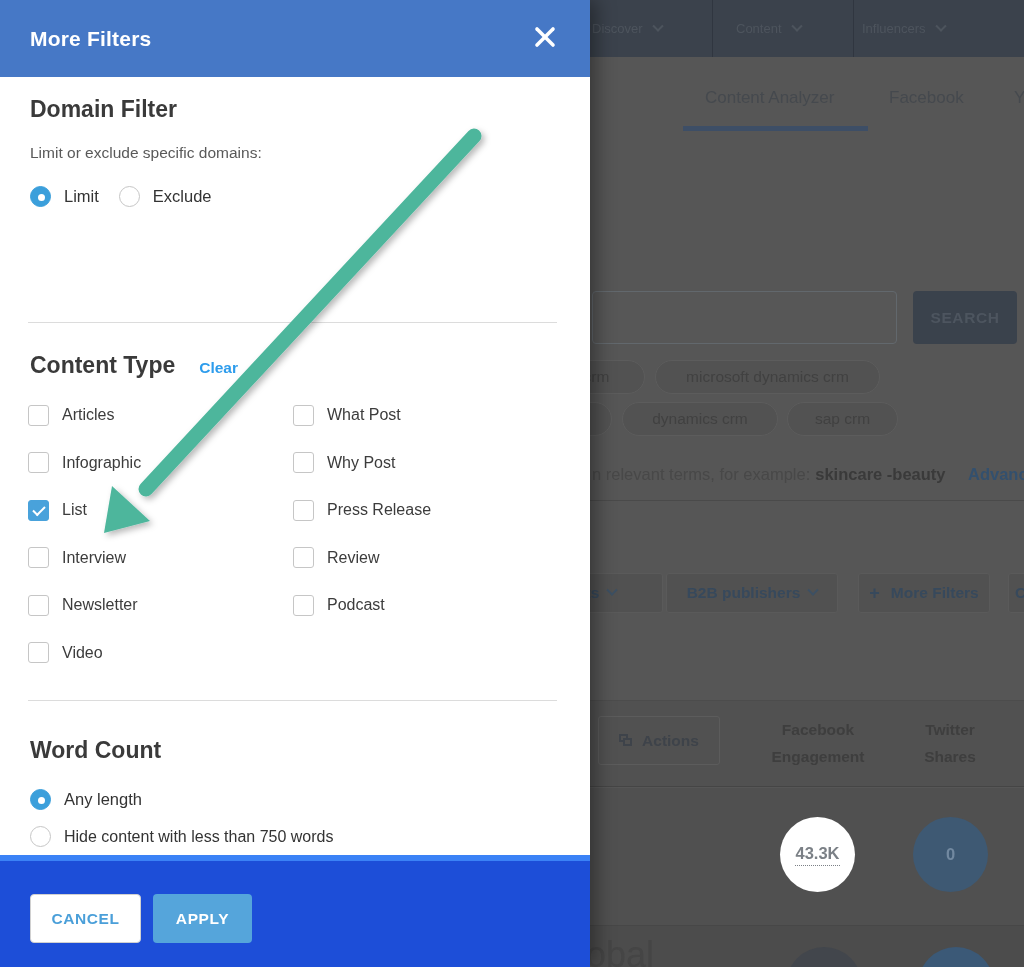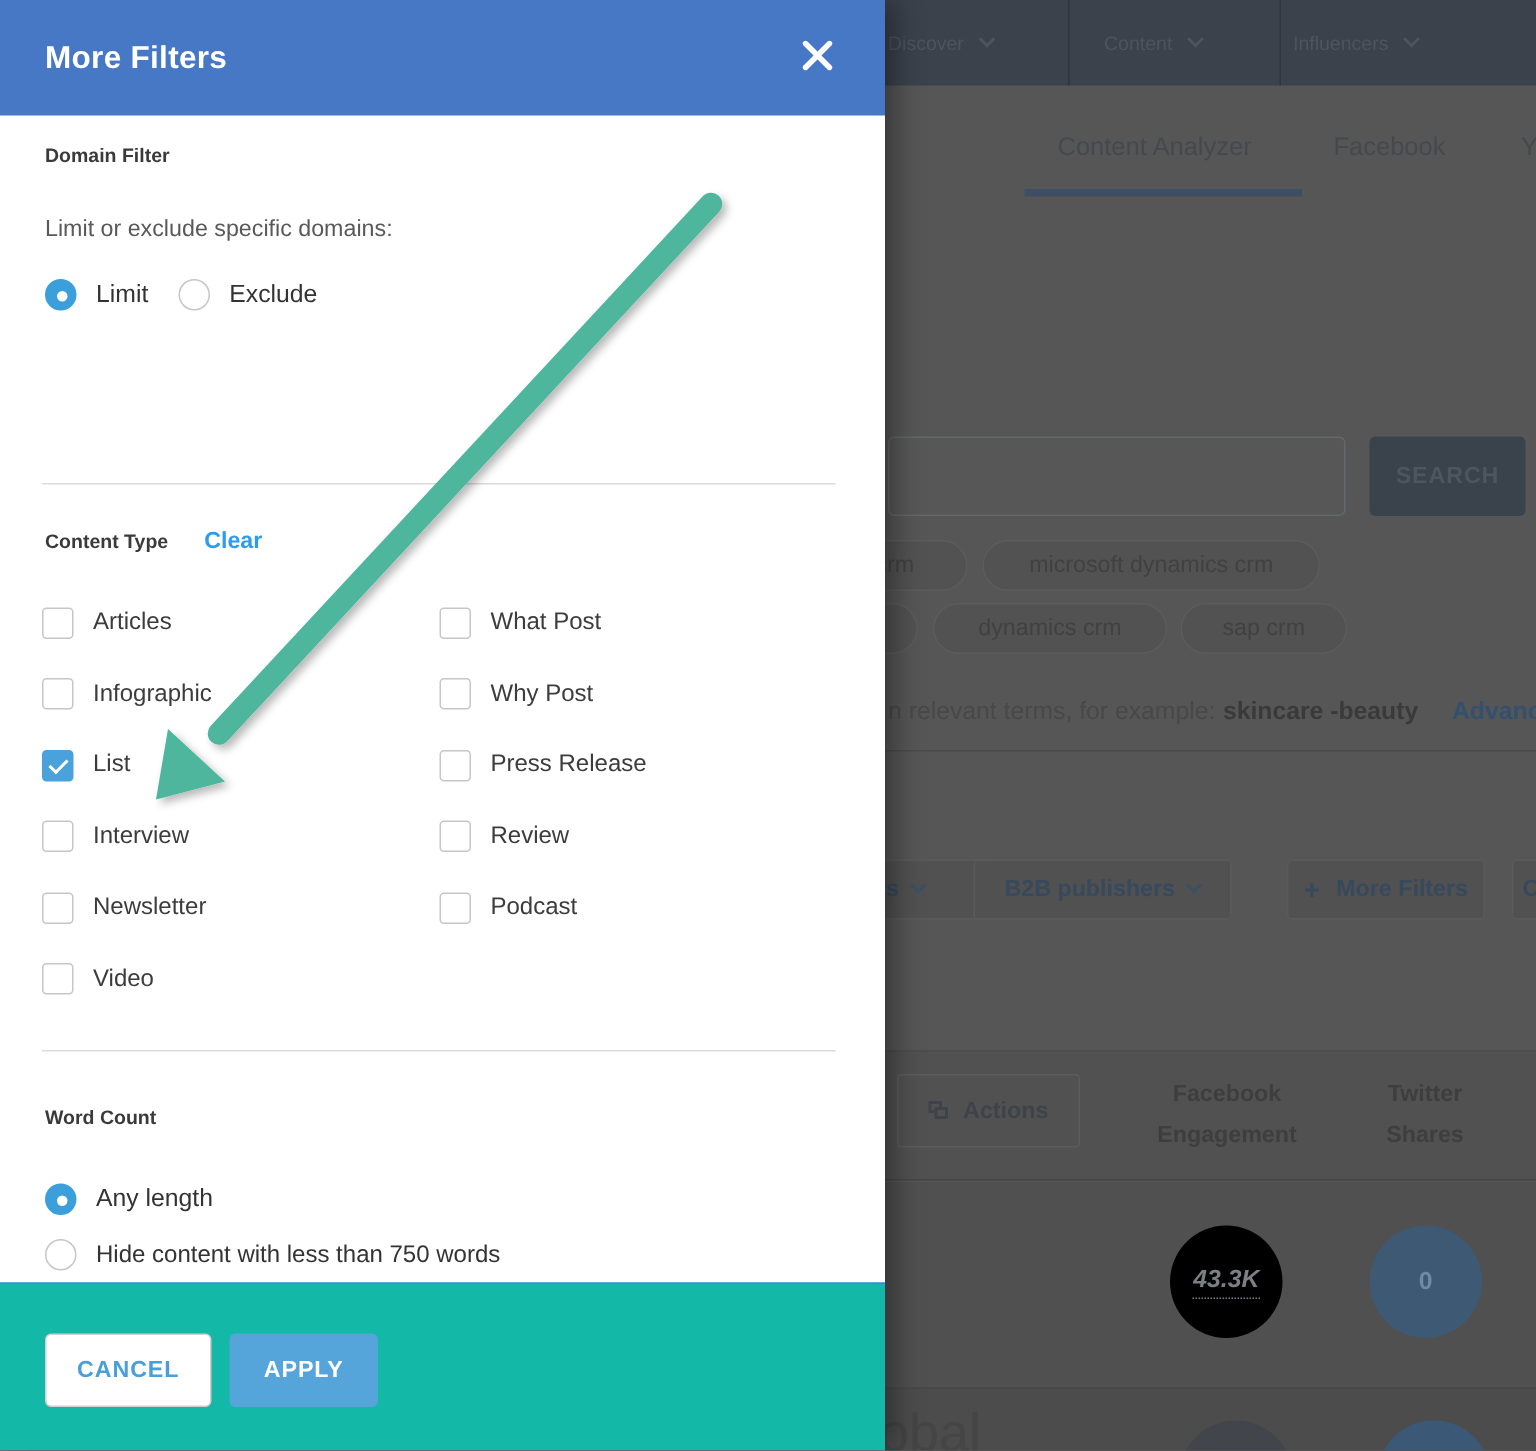--- a/index.html
+++ b/index.html
@@ -40,34 +40,34 @@
 
   .actions-btn { position:absolute; left:598px; top:716px; width:122px; height:49px; border:1px solid #5c5c5c; border-radius:3px; display:flex; align-items:center; justify-content:center; gap:9px; color:#3e434a; font-weight:bold; font-size:15.5px; }
   .actions-ico { position:relative; width:14px; height:13px; }
   .actions-ico i { position:absolute; width:9px; height:8px; border:2px solid #3e434a; background:#515151; display:block; }
   .actions-ico i:nth-child(1){ left:0; top:0; }
   .actions-ico i:nth-child(2){ left:4px; top:4px; }
 
   .colhead { position:absolute; top:716px; text-align:center; font-size:15.5px; font-weight:bold; color:#3e3e3e; line-height:27px; }
 
   .bubble { position:absolute; width:75px; height:75px; border-radius:50%; display:flex; align-items:center; justify-content:center; font-weight:bold; font-size:16.5px; }
-  .bubble-fb  { left:780px; top:817px; background:#000000; color:#7b8086;font-style:italic; }
+  .bubble-fb  { left:780px; top:817px; background:#ffffff; color:#7b8086; }
   .bubble-fb span { border-bottom:1px dotted #7b8086; padding-bottom:2px; }
   .bubble-tw  { left:913px; top:817px; background:#3e5973; color:#7289a0; }
   .bubble-p1  { left:786px; top:947px; width:76px; height:76px; background:#42464c; }
   .bubble-p2  { left:918px; top:947px; width:76px; height:76px; background:#3b5977; }
   .partial-title { position:absolute; left:586px; top:934px; font-size:36px; color:#454545; }
 
   
   .modal { position:absolute; left:0; top:0; width:590px; height:967px; background:#fff; z-index:20; box-shadow:6px 0 18px rgba(0,0,0,.38); }
   .modal-header { position:absolute; left:0; top:0; right:0; height:77px; background:#4678c6; display:flex; align-items:center; }
   .modal-title { color:#fff; font-size:21px; font-weight:bold; margin-left:30px; letter-spacing:.2px; }
   .modal-close { position:absolute; right:32px; top:24px; width:26px; height:26px; cursor:pointer; display:flex; align-items:center; justify-content:center; }
 
-  .sec-heading { position:absolute; left:30px; font-size:13px; font-weight:bold; color:#3a3a3a; }
+  .sec-heading { position:absolute; left:30px; font-size:23px; font-weight:bold; color:#3a3a3a; }
   .sec-desc { position:absolute; left:30px; font-size:15.5px; color:#595959; }
 
   .radio-row { position:absolute; left:30px; display:flex; align-items:center; gap:20px; }
   .radio-opt { display:flex; align-items:center; gap:13px; font-size:16.5px; color:#333; }
   .radio { width:21px; height:21px; border-radius:50%; border:1px solid #c6c6c6; background:#fff; position:relative; flex:0 0 auto; }
   .radio.on { background:#3b9fdb; border-color:#3b9fdb; }
   .radio.on::after { content:""; position:absolute; left:7px; top:7px; width:7px; height:7px; border-radius:50%; background:#fff; }
 
   .domain-input { position:absolute; left:28px; top:237px; width:529px; height:53px; border:1px solid #c9c9c9; border-radius:4px; padding:0 19px; font-size:16px; color:#444; font-family:"Liberation Sans", sans-serif; outline:none; }
   .domain-input::placeholder { color:#aeaeae; }
@@ -80,21 +80,21 @@
   .cb-grid { position:absolute; left:28px; top:391px; display:grid; grid-template-columns:265px 265px; grid-template-rows:repeat(6,47.5px); grid-auto-flow:column; }
   .cb-item { display:flex; align-items:center; gap:13px; font-size:16px; color:#3c3c3c; height:22px; margin-top:13px; }
   .cb { width:21px; height:21px; border:1px solid #c6c6c6; border-radius:3px; background:#fff; position:relative; flex:0 0 auto; }
   .cb.on { background:#49a2db; border-color:#49a2db; }
   .cb.on::after { content:""; position:absolute; left:4px; top:5px; width:10px; height:5px; border-left:2px solid #fff; border-bottom:2px solid #fff; transform:rotate(-45deg); }
 
   .wc-radio-1 { top:789px; }
   .wc-radio-2 { top:826px; }
   .wc-radio-2 .radio-opt { font-size:16px; }
 
-  .modal-footer { position:absolute; left:0; right:0; top:855px; bottom:0; background:#14b8a6; border-top:1px solid #3b82f6; }
+  .modal-footer { position:absolute; left:0; right:0; top:855px; bottom:0; background:#1d4ed8; border-top:6px solid #3b82f6; }
   .btn-cancel { position:absolute; left:30px; top:33px; width:111px; height:49px; background:#fff; border:1px solid #d0d0d0; border-radius:4px; color:#4a9fd9; font-weight:bold; font-size:15.5px; letter-spacing:.6px; font-family:"Liberation Sans", sans-serif; cursor:pointer; }
   .btn-apply { position:absolute; left:153px; top:33px; width:99px; height:49px; background:#55a5db; border:none; border-radius:4px; color:#fff; font-weight:bold; font-size:15.5px; letter-spacing:.6px; font-family:"Liberation Sans", sans-serif; cursor:pointer; }
 
   .arrow-svg { position:absolute; inset:0; z-index:30; pointer-events:none; }
 </style>
 </head>
 <body>
 
 <div class="screen">
 
@@ -136,21 +136,21 @@
 
     <div class="hint"><span>n relevant terms, for example:</span><b>skincare -beauty</b></div>
     <div class="hint-link">Advanc</div>
 
     <div class="bg-hr1"></div>
 
     <div class="fbtn" style="left:540px; width:123px; justify-content:center; padding-right:14px;">
       <span>ists</span>
       <span class="chev"></span>
     </div>
-    <div class="fbtn" style="left:649px; width:172px;">
+    <div class="fbtn" style="left:666px; width:172px;">
       <span>B2B publishers</span>
       <span class="chev"></span>
     </div>
     <div class="fbtn" style="left:858px; width:132px;">
       <span class="plus">+</span>
       <span>More Filters</span>
     </div>
     <div class="fbtn" style="left:1008px; width:60px; justify-content:flex-start; padding-left:6px;">
       <span>C</span>
     </div>

